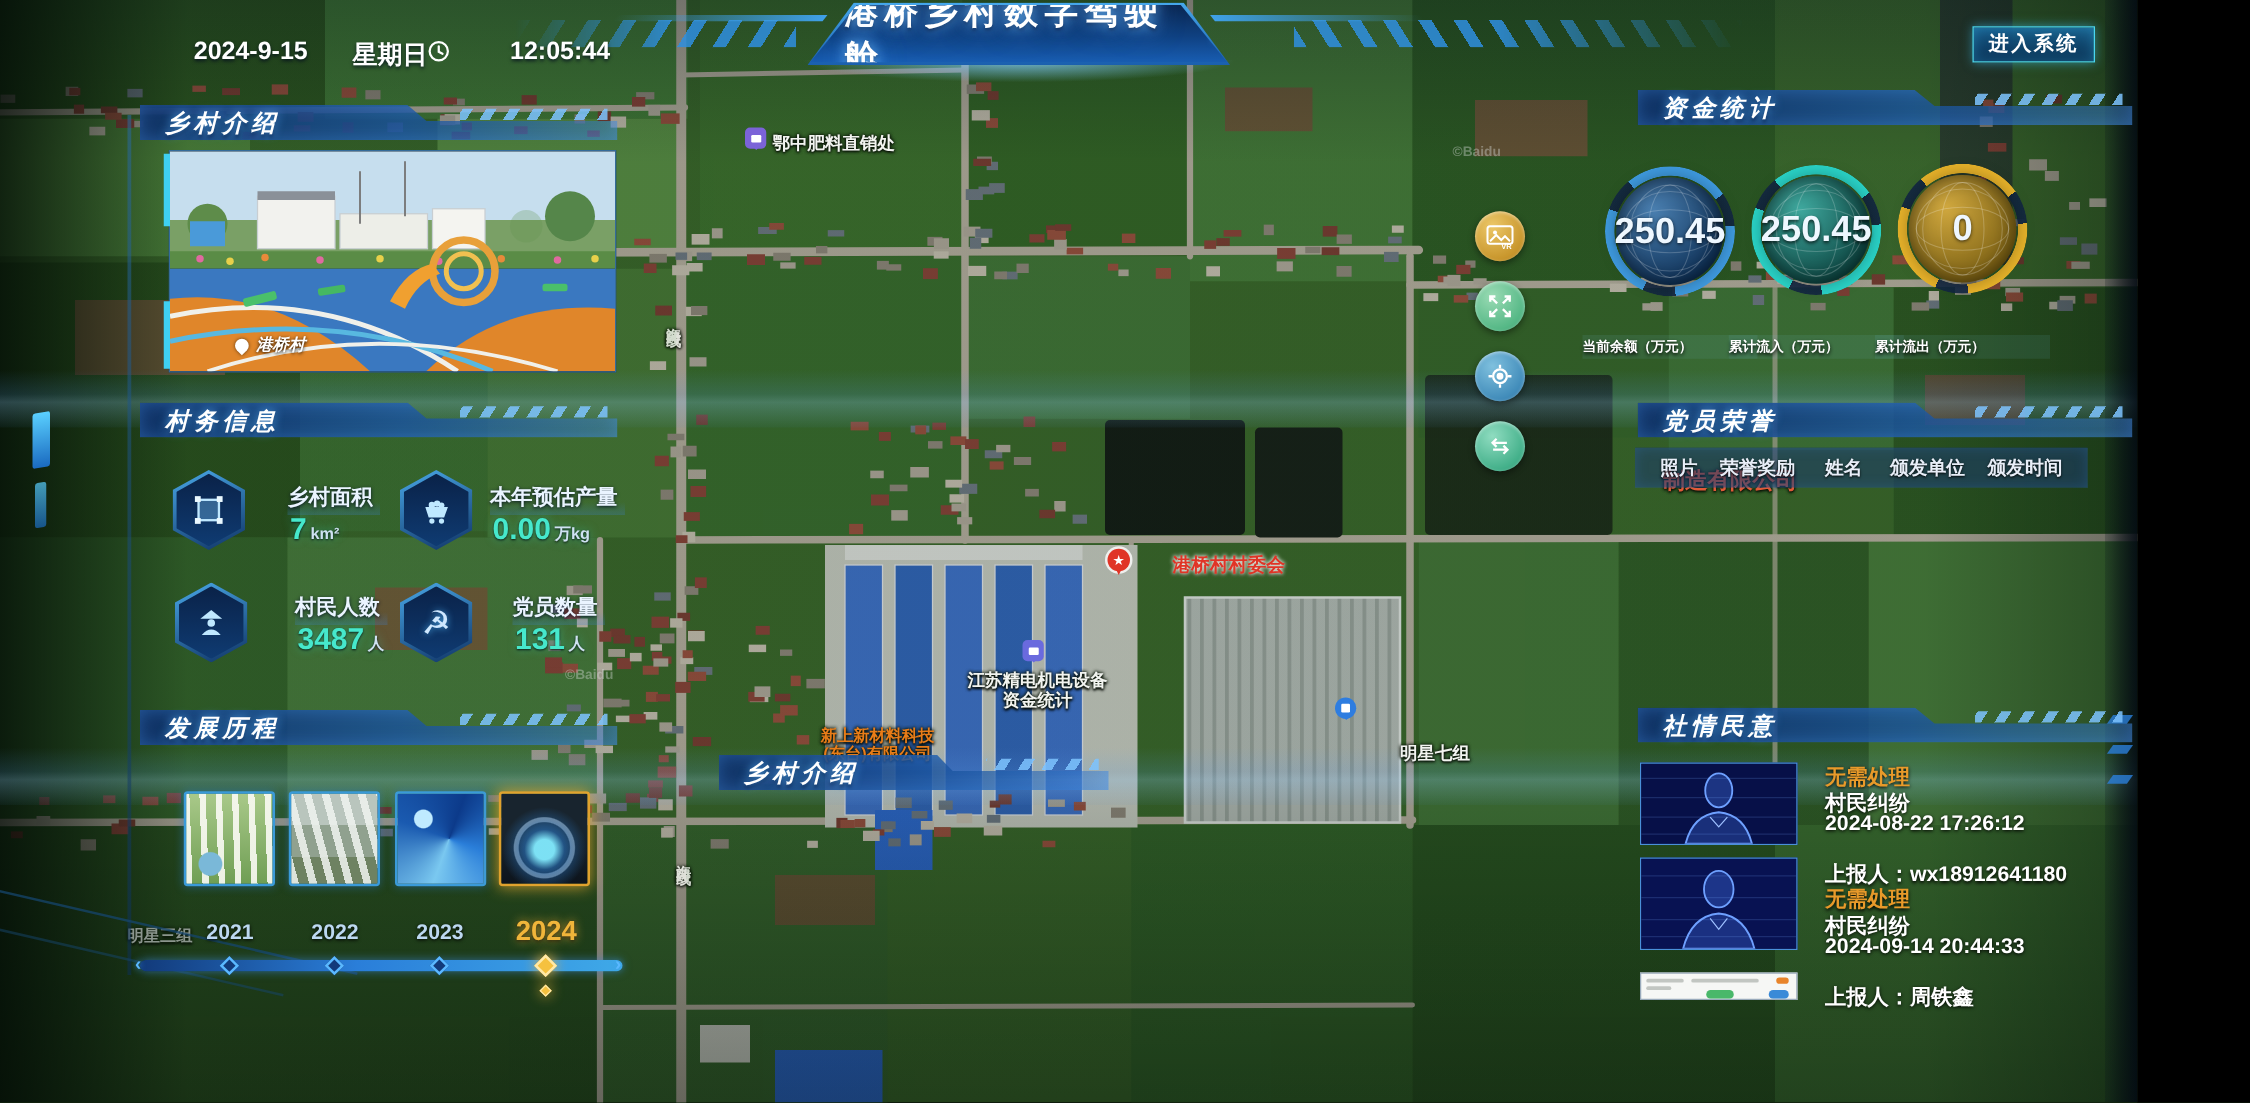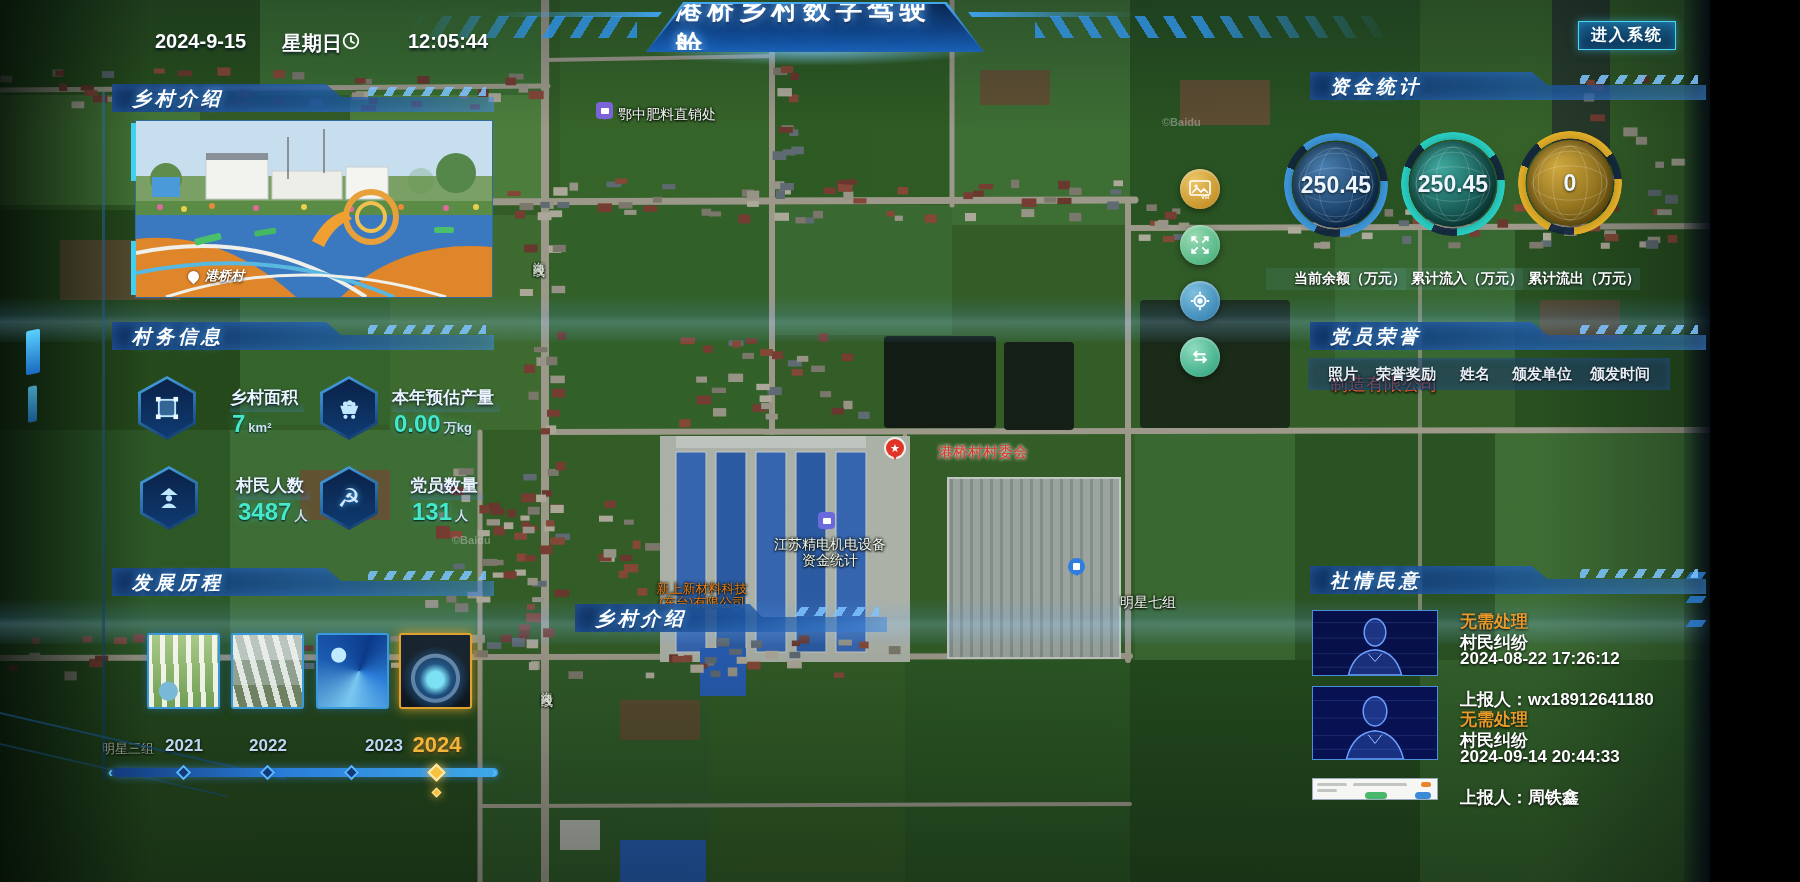--- a/index.html
+++ b/index.html
@@ -11,21 +11,21 @@
   
   #map-wrap{position:absolute;left:0;top:0;width:1710px;height:882px;overflow:hidden;}
   #map-dim{position:absolute;inset:0;z-index:2;pointer-events:none;
     background:
       linear-gradient(90deg,rgba(0,8,4,.78) 0,rgba(0,10,5,.35) 95px,rgba(0,12,6,.10) 150px,rgba(0,12,6,.08) 1540px,rgba(0,10,6,.35) 1690px,rgba(0,8,4,.6) 100%),
       linear-gradient(180deg,rgba(2,12,24,.30) 0,rgba(0,10,6,.06) 130px,rgba(0,10,6,.06) 70%,rgba(0,6,4,.38) 100%);}
   .glow-band{position:absolute;left:0;width:1710px;height:46px;z-index:3;pointer-events:none;
     background:linear-gradient(180deg,rgba(70,140,220,0) 0,rgba(90,160,240,.16) 42%,rgba(140,200,255,.26) 56%,rgba(70,140,220,.05) 100%);}
 
   
-  .mlabel{position:absolute;z-index:4;font-weight:normal;white-space:nowrap;
+  .mlabel{position:absolute;z-index:4;font-weight:bold;white-space:nowrap;
     text-shadow:0 0 3px #0b1609,0 0 3px #0b1609,0 1px 2px #000;}
   .mlabel.white{color:#f2f4f0;font-size:14px;}
   .mlabel.red{color:#e03426;font-size:15px;text-shadow:0 0 3px #fff,0 0 4px #ffffffaa,0 1px 2px #40000055;}
   .mlabel.orange{color:#e87c18;font-size:13px;line-height:14px;text-align:center;}
   .mlabel.gray{color:#a7adab;font-size:13px;opacity:.8;}
   .mlabel.vert{writing-mode:vertical-rl;font-size:12px;color:#eef0ea;opacity:.85;letter-spacing:2px;}
   .wm{position:absolute;z-index:4;font-size:11px;color:rgba(215,220,218,.4);font-weight:bold;}
   .marker-sq{position:absolute;z-index:4;width:17px;height:17px;border-radius:4px;
     display:flex;align-items:center;justify-content:center;}
   .marker-sq::after{content:"";position:absolute;left:5px;bottom:-5px;border:4px solid transparent;border-top-color:inherit;}
@@ -152,22 +152,22 @@
   .gauge{position:absolute;z-index:8;width:104px;height:104px;}
   .g-ring{position:absolute;inset:0;border-radius:50%;
     background:conic-gradient(from -40deg,var(--gc) 0 95deg,rgba(18,38,66,.9) 95deg 125deg,var(--gc) 125deg 215deg,rgba(18,38,66,.9) 215deg 245deg,var(--gc) 245deg 330deg,rgba(18,38,66,.9) 330deg 360deg);
     -webkit-mask:radial-gradient(closest-side,transparent 85%,#000 86%);
     mask:radial-gradient(closest-side,transparent 85%,#000 86%);}
   .g-body{position:absolute;inset:9px;border-radius:50%;
     background:radial-gradient(circle at 35% 30%,var(--gi1),var(--gi2) 78%);
     box-shadow:inset 0 0 18px rgba(0,0,0,.55),0 0 14px rgba(0,0,0,.35);}
   .g-body svg{position:absolute;inset:0;}
   .g-val{position:absolute;inset:0;display:flex;align-items:center;justify-content:center;
-    font-size:23px;font-weight:bold;color:#eef7ff;text-shadow:0 1px 3px rgba(0,0,0,.7);}
-  .g-label{position:absolute;z-index:8;width:140px;text-align:right;font-size:14px;font-weight:bold;color:#fff;
+    font-size:29px;font-weight:bold;color:#eef7ff;text-shadow:0 1px 3px rgba(0,0,0,.7);}
+  .g-label{position:absolute;z-index:8;width:140px;text-align:left;font-size:11px;font-weight:bold;color:#fff;
     text-shadow:0 1px 3px #000;background:rgba(120,200,230,.10);padding:2px 0;}
 
   
   #honor-row{left:1308px;top:358px;width:362px;height:32px;z-index:8;
     background:rgba(28,58,110,.55);box-shadow:inset 0 0 10px rgba(60,130,220,.25);}
   #honor-row span{position:absolute;top:7px;font-size:15px;font-weight:bold;color:#e8eef8;text-shadow:0 1px 2px #000;}
 
   
   .op-avatar{position:absolute;z-index:8;width:126px;border:1px solid #4a90d9;background:#071048;cursor:pointer;}
   .op-avatar svg{display:block;width:100%;height:100%;}
@@ -846,21 +846,21 @@
       <div class="ph-stripes"></div>
     <div class="ph-title">发展历程</div>
   </div>
   <div class="thumb t1" style="left:147px;top:633px;"></div>
   <div class="thumb t2" style="left:231px;top:633px;"></div>
   <div class="thumb t3" style="left:316px;top:633px;"></div>
   <div class="thumb t4 active" style="left:399px;top:633px;"></div>
 
   <div class="year" style="left:184px;">2021</div>
   <div class="year" style="left:268px;">2022</div>
-  <div class="year" style="left:352px;margin-left:32px;">2023</div>
+  <div class="year" style="left:352px;">2023</div>
   <div class="year active" style="left:437px;">2024</div>
 
   <div class="abs" id="tl-bar"></div>
   <div class="tl-arrow" style="left:108px;">‹</div>
   <div class="tl-arrow" style="left:492px;">›</div>
   <div class="dia" style="left:178px;top:767px;"></div>
   <div class="dia" style="left:262px;top:767px;"></div>
   <div class="dia" style="left:346px;top:767px;"></div>
   <div class="dia active" style="left:430px;top:766px;"></div>
   <div class="dia active" style="left:433px;top:789px;width:7px;height:7px;border-width:1px;"></div>

